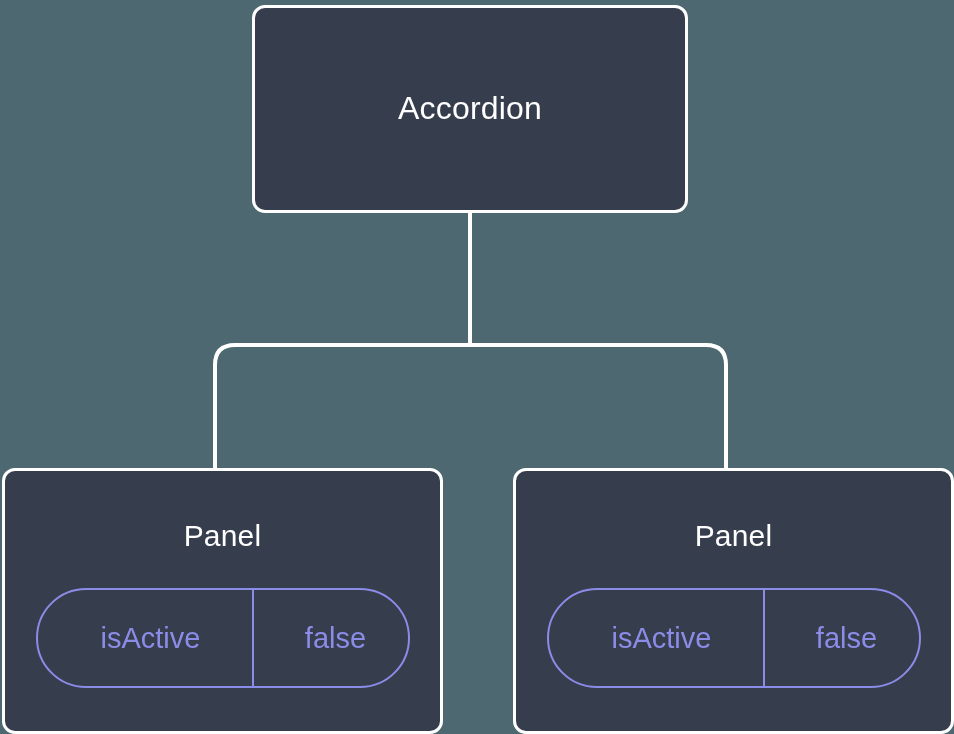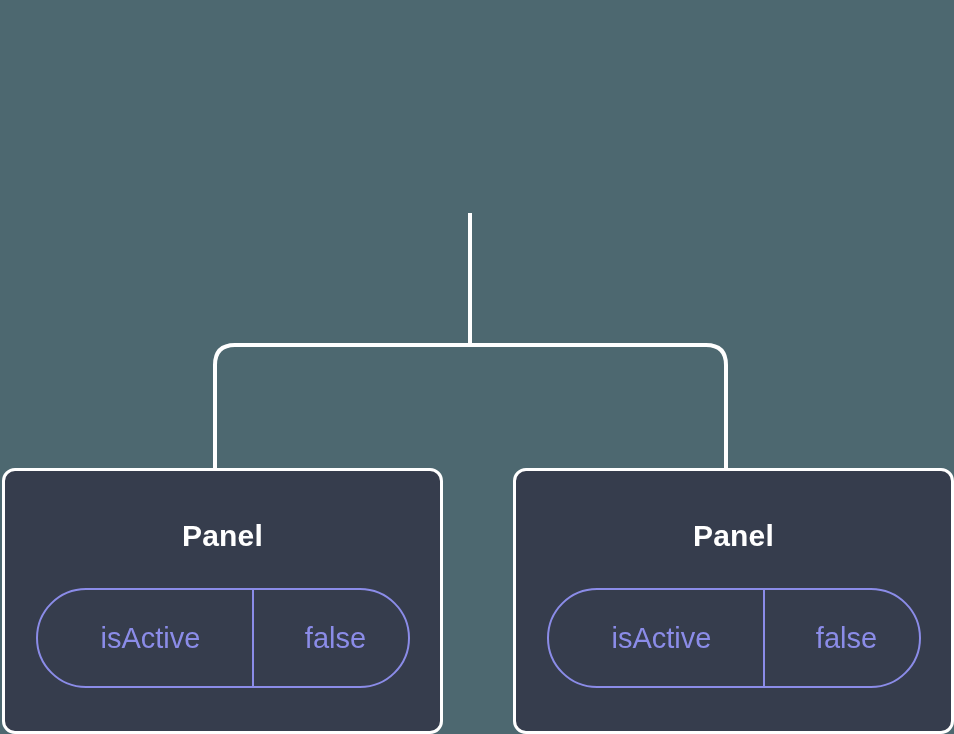--- a/index.html
+++ b/index.html
@@ -59,21 +59,20 @@
     color: #ffffff;
     font-size: 32px;
     line-height: 1.1;
     font-weight: 400;
     letter-spacing: 0.2px;
     text-align: center;
     white-space: nowrap;
   }
   .node-panel .node-title {
     font-size: 30px;
-    font-weight: bold;
   }
 
   
   .prop-pill {
     position: relative;
     margin-top: 36px;
     height: 100px;
     display: flex;
     align-items: stretch;
     border: 2px solid #8b8ce8;
@@ -107,20 +106,23 @@
 <body>
 
 <div id="canvas">
 
   <svg id="edges" viewBox="0 0 954 734" width="954" height="734" xmlns="http://www.w3.org/2000/svg">
 
     <path d="M 470 213 L 470 345 L 235 345 Q 215 345 215 365 L 215 470" fill="none" stroke="#ffffff" stroke-width="4" stroke-linecap="butt" stroke-linejoin="round"></path>
     <path d="M 470 213 L 470 345 L 706 345 Q 726 345 726 365 L 726 470" fill="none" stroke="#ffffff" stroke-width="4" stroke-linecap="butt" stroke-linejoin="round"></path>
   </svg>
 
+  <div class="node node-root">
+    <div class="node-title">Accordion</div>
+  </div>
 
   <div class="node node-panel node-panel-left">
     <div class="node-title">Panel</div>
     <div class="prop-pill">
       <div class="prop-key">isActive</div>
       <div class="prop-value">false</div>
     </div>
   </div>
 
   <div class="node node-panel node-panel-right">

